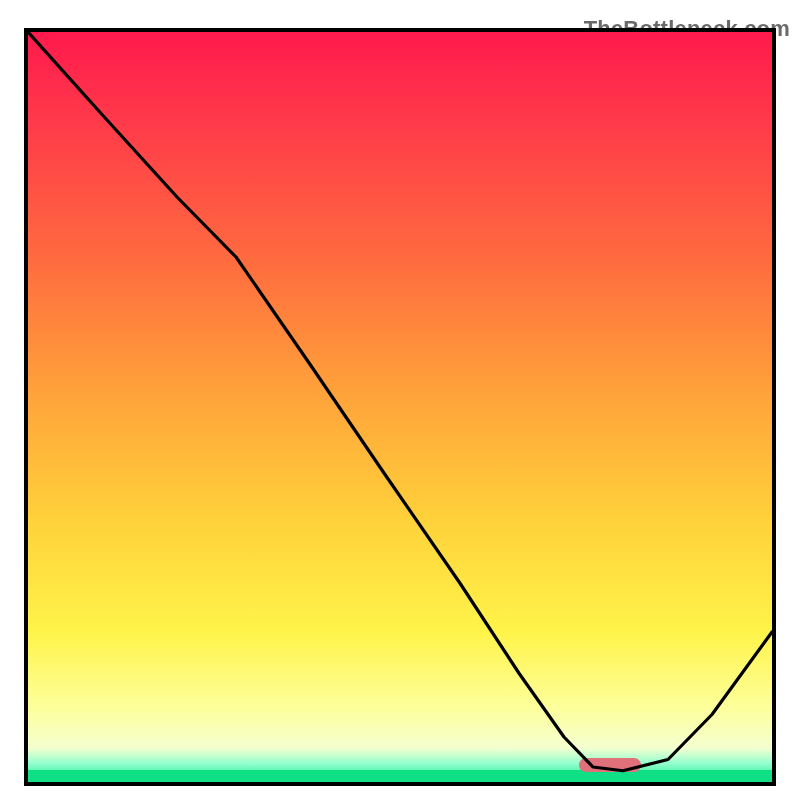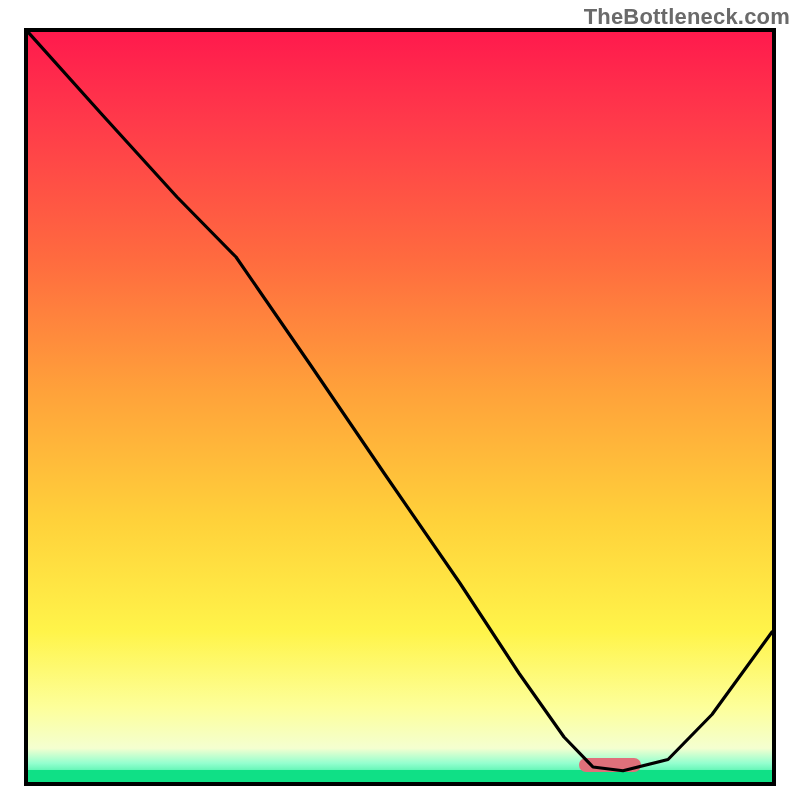--- a/index.html
+++ b/index.html
@@ -11,21 +11,21 @@
     font-family: Arial, Helvetica, sans-serif;
     overflow: hidden;
   }
   .wrap {
     position: relative;
     width: 800px;
     height: 800px;
   }
   .watermark {
     position: absolute;
-    top: 4px;
+    top: 16px;
     right: 10px;
     font-size: 22px;
     font-weight: 600;
     color: #6a6a6a;
     letter-spacing: 0.2px;
     user-select: none;
   }
   .frame {
     position: absolute;
     left: 24px;

